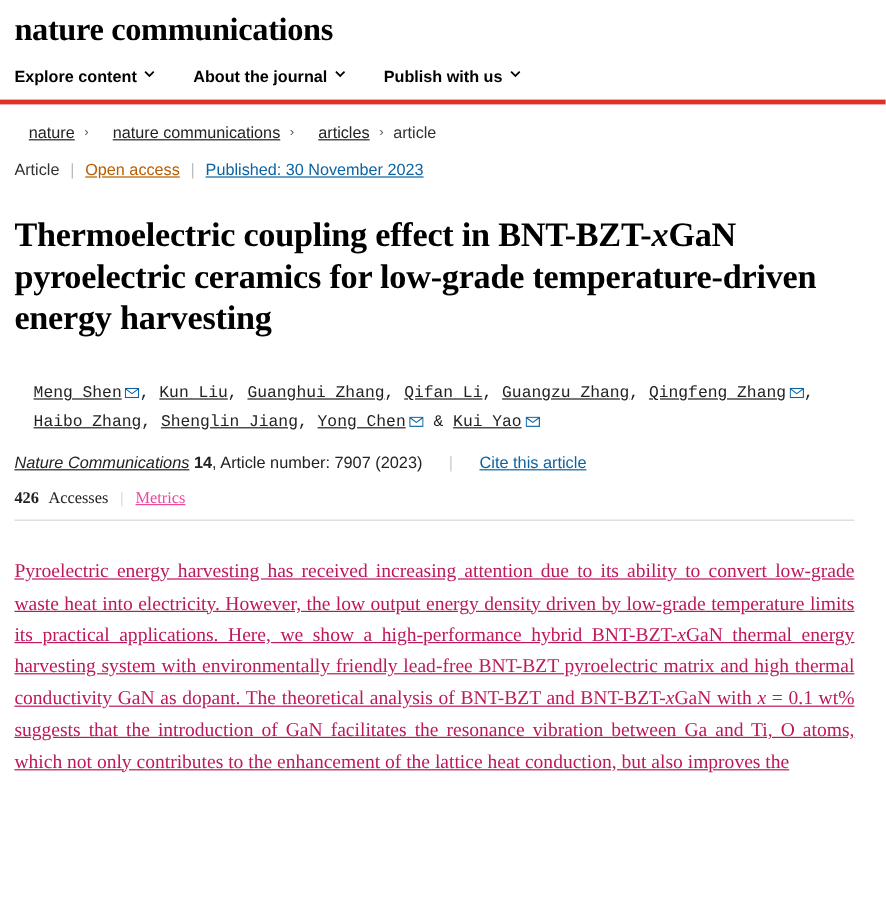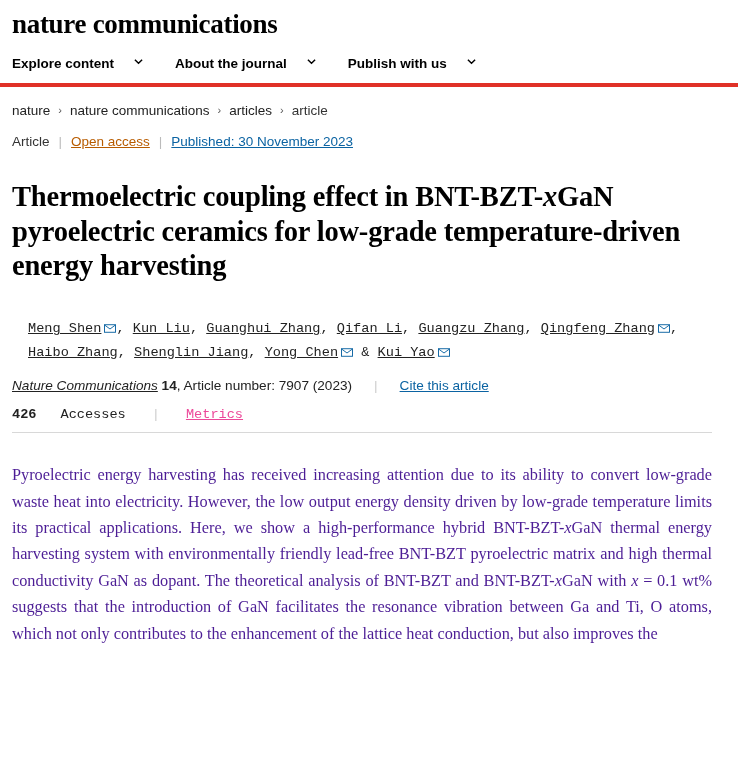--- a/index.html
+++ b/index.html
@@ -39,21 +39,21 @@
     display: flex;
     align-items: center;
     gap: 32px;
     padding: 10px 12px 12px 12px;
     border-bottom: 4px solid #e03127;
     font-family: "Liberation Sans", sans-serif;
   }
   .nav-item {
     display: flex;
     align-items: center;
-    gap: 20px;
+    gap: 6px;
     font-size: 13.5px;
     font-weight: bold;
     color: #000;
     cursor: pointer;
     white-space: nowrap;
   }
   .chev {
     display: inline-block;
     width: 9px;
     height: 9px;
@@ -66,21 +66,23 @@
     display: flex;
     align-items: center;
     gap: 8px;
     padding: 16px 12px 0 12px;
     font-family: "Liberation Sans", sans-serif;
     font-size: 13.5px;
     color: #333;
   }
   .breadcrumb a {
     color: #222;
-    cursor: pointer;
+    text-decoration: underline;
+    cursor: pointer;
+    margin-left: 12px;
   }
   .breadcrumb .sep {
     color: #555;
     font-size: 11px;
   }
   .breadcrumb .current {
     color: #333;
   }
   
   .meta-line {
@@ -158,23 +160,23 @@
   .citation .divider { color: #ccc; padding: 0 2px; }
   .citation .cite-link {
     color: #0b63a2;
     text-decoration: underline;
     cursor: pointer;
   }
   
   .metrics {
     display: flex;
     align-items: flex-end;
-    gap: 24px;
+    gap: 8px;
     padding: 14px 12px 0 12px;
-    font-family: Liberation Mono, monospace;
+    font-family: Liberation Serif, serif;
     font-size: 13.6px;
     color: #222;
   }
   .metrics .count { font-weight: bold; }
   .metrics .divider { color: #ccc; padding: 0 2px; }
   .metrics .metrics-link {
     color: #ec4899;
     text-decoration: underline;
     cursor: pointer;
   }
@@ -189,22 +191,23 @@
   .rule {
     margin: 10px 26px 0 12px;
     border-top: 1px solid #d8d8d8;
     height: 0;
   }
   .abstract-body {
     padding: 13px 26px 0 12px;
     font-family: "Liberation Serif", serif;
     font-size: 16.3px;
     line-height: 1.62;
-    color: #4c1d95;
+    color: #be185d;
     text-align: justify;
+    text-decoration: underline;
   }
   .abstract-body i { font-style: italic; }
 </style>
 </head>
 <body>
 
 <div class="page">
 
   <div class="masthead">
     <div class="brand">nature communications</div>

